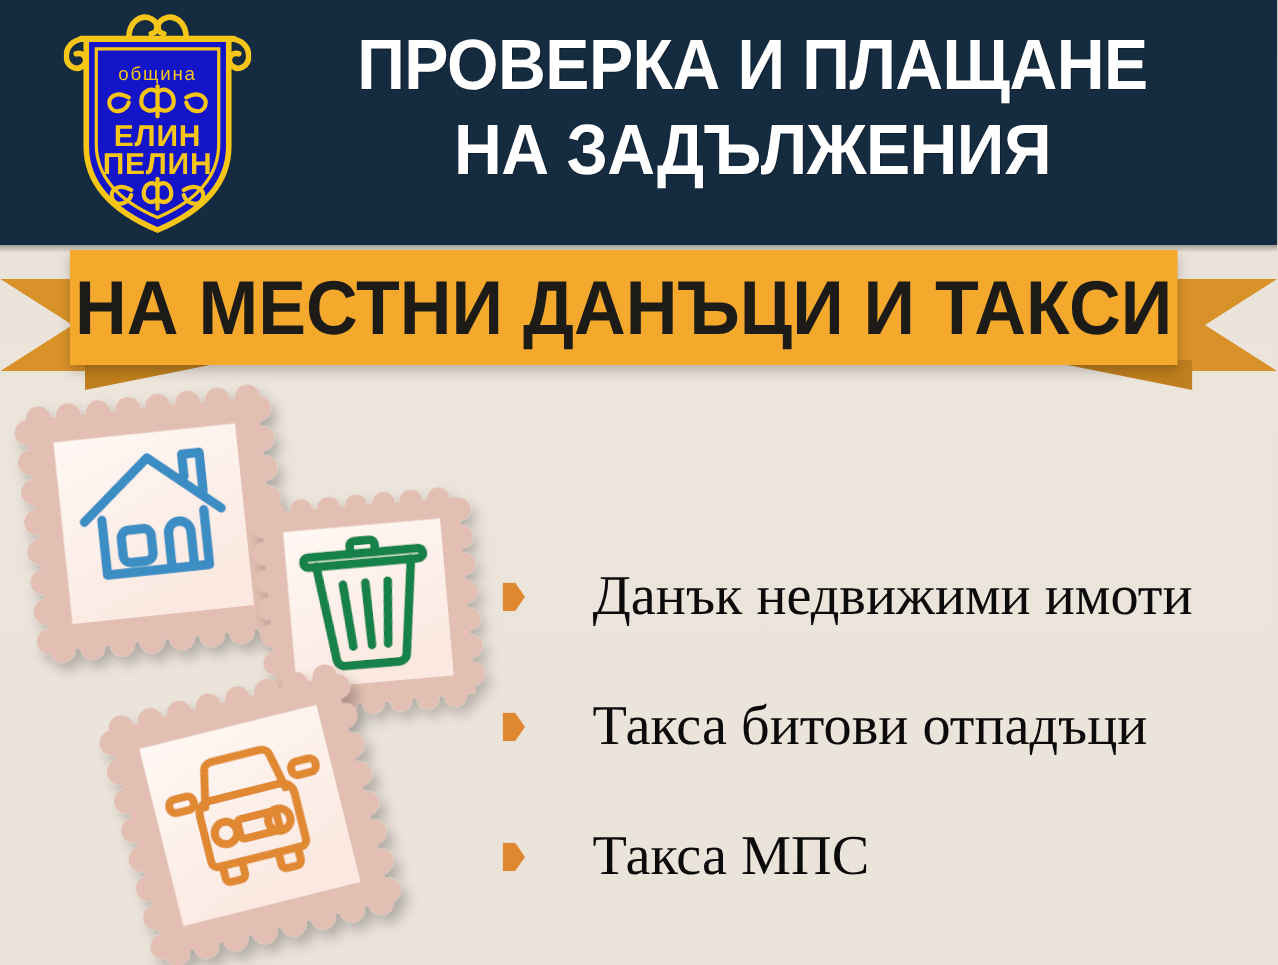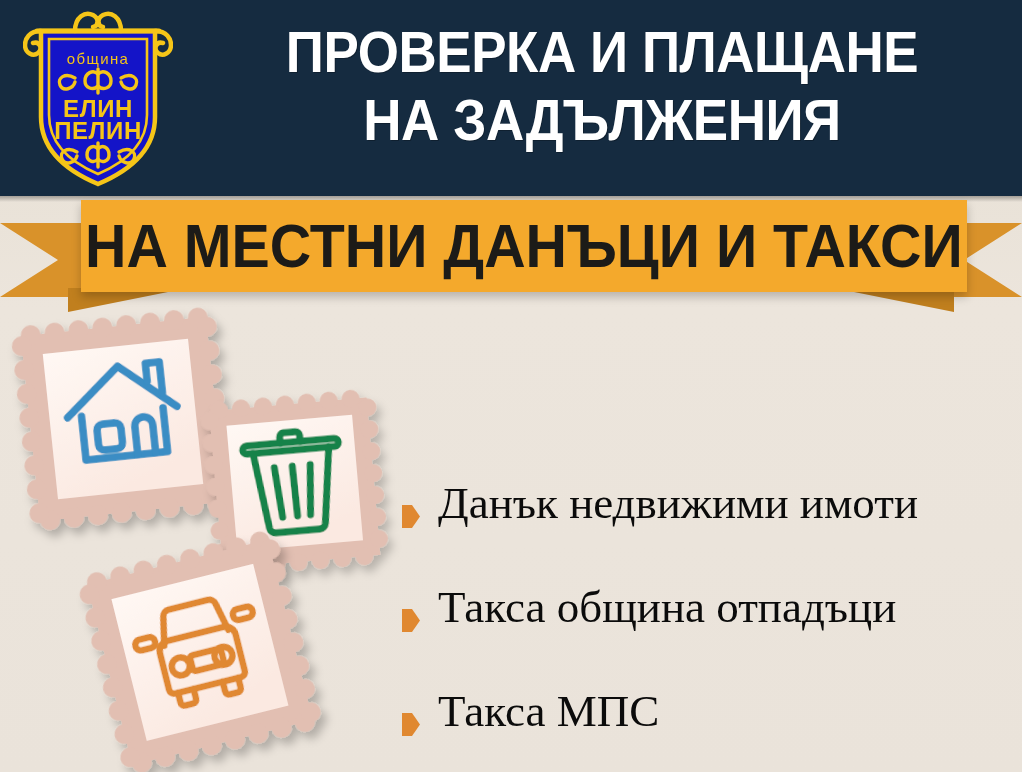--- a/index.html
+++ b/index.html
@@ -29,21 +29,21 @@
   }
   .header-shadow {
     position: absolute;
     left: 0; top: 196px;
     width: 1022px; height: 6px;
     background: linear-gradient(180deg, rgba(0,0,0,0.30), rgba(0,0,0,0));
     z-index: 4;
   }
   .logo {
     position: absolute;
-    left: 23px; top: 9px;
+    left: 51px; top: 9px;
     width: 150px; height: 180px;
   }
   .header-title {
     position: absolute;
     left: 196px; top: 18px;
     width: 812px;
     text-align: center;
     color: #ffffff;
     font-family: "Liberation Sans", sans-serif;
     font-weight: bold;
@@ -81,21 +81,21 @@
     position: absolute;
     top: 92px;
     width: 120px; height: 24px;
     background: #c07f1e;
   }
   .ribbon-fold.left  { left: 68px;  clip-path: polygon(0 0, 120px 0, 0 24px); }
   .ribbon-fold.right { right: 68px; clip-path: polygon(0 0, 120px 0, 120px 24px); }
 
   .ribbon-main {
     position: absolute;
-    left: 81px; top: 4px;
+    left: 56px; top: 4px;
     width: 886px; height: 92px;
     background: #f4a92c;
     box-shadow: 0 5px 9px rgba(0,0,0,0.22);
     display: flex;
     align-items: center;
     justify-content: center;
   }
   .ribbon-text {
     color: #1c1b18;
     font-family: "Liberation Sans", sans-serif;
@@ -120,22 +120,23 @@
 
   
   .bullets {
     position: absolute;
     left: 402px; top: 424px;
     width: 610px;
     z-index: 3;
   }
   .bullet-row {
     display: flex;
-    align-items: flex-end;
+    align-items: center;
     height: 104px;
+    gap: 36px;
   }
   .bullet-marker {
     width: 18px; height: 23px;
     background: #e08830;
     clip-path: polygon(0 0, 10px 0, 18px 11.5px, 10px 23px, 0 23px);
     flex: none;
     margin-right: 18px;
     margin-top: 3px;
   }
   .bullet-label {
@@ -394,21 +395,21 @@
 
   <div class="bullets">
 
     <div class="bullet-row">
       <span class="bullet-marker"></span>
       <span class="bullet-label">Данък недвижими имоти</span>
     </div>
 
     <div class="bullet-row">
       <span class="bullet-marker"></span>
-      <span class="bullet-label">Такса община отпадъци</span>
+      <span class="bullet-label">Такса битови отпадъци</span>
     </div>
 
     <div class="bullet-row">
       <span class="bullet-marker"></span>
       <span class="bullet-label">Такса МПС</span>
     </div>
 
   </div>
 
 </div>

